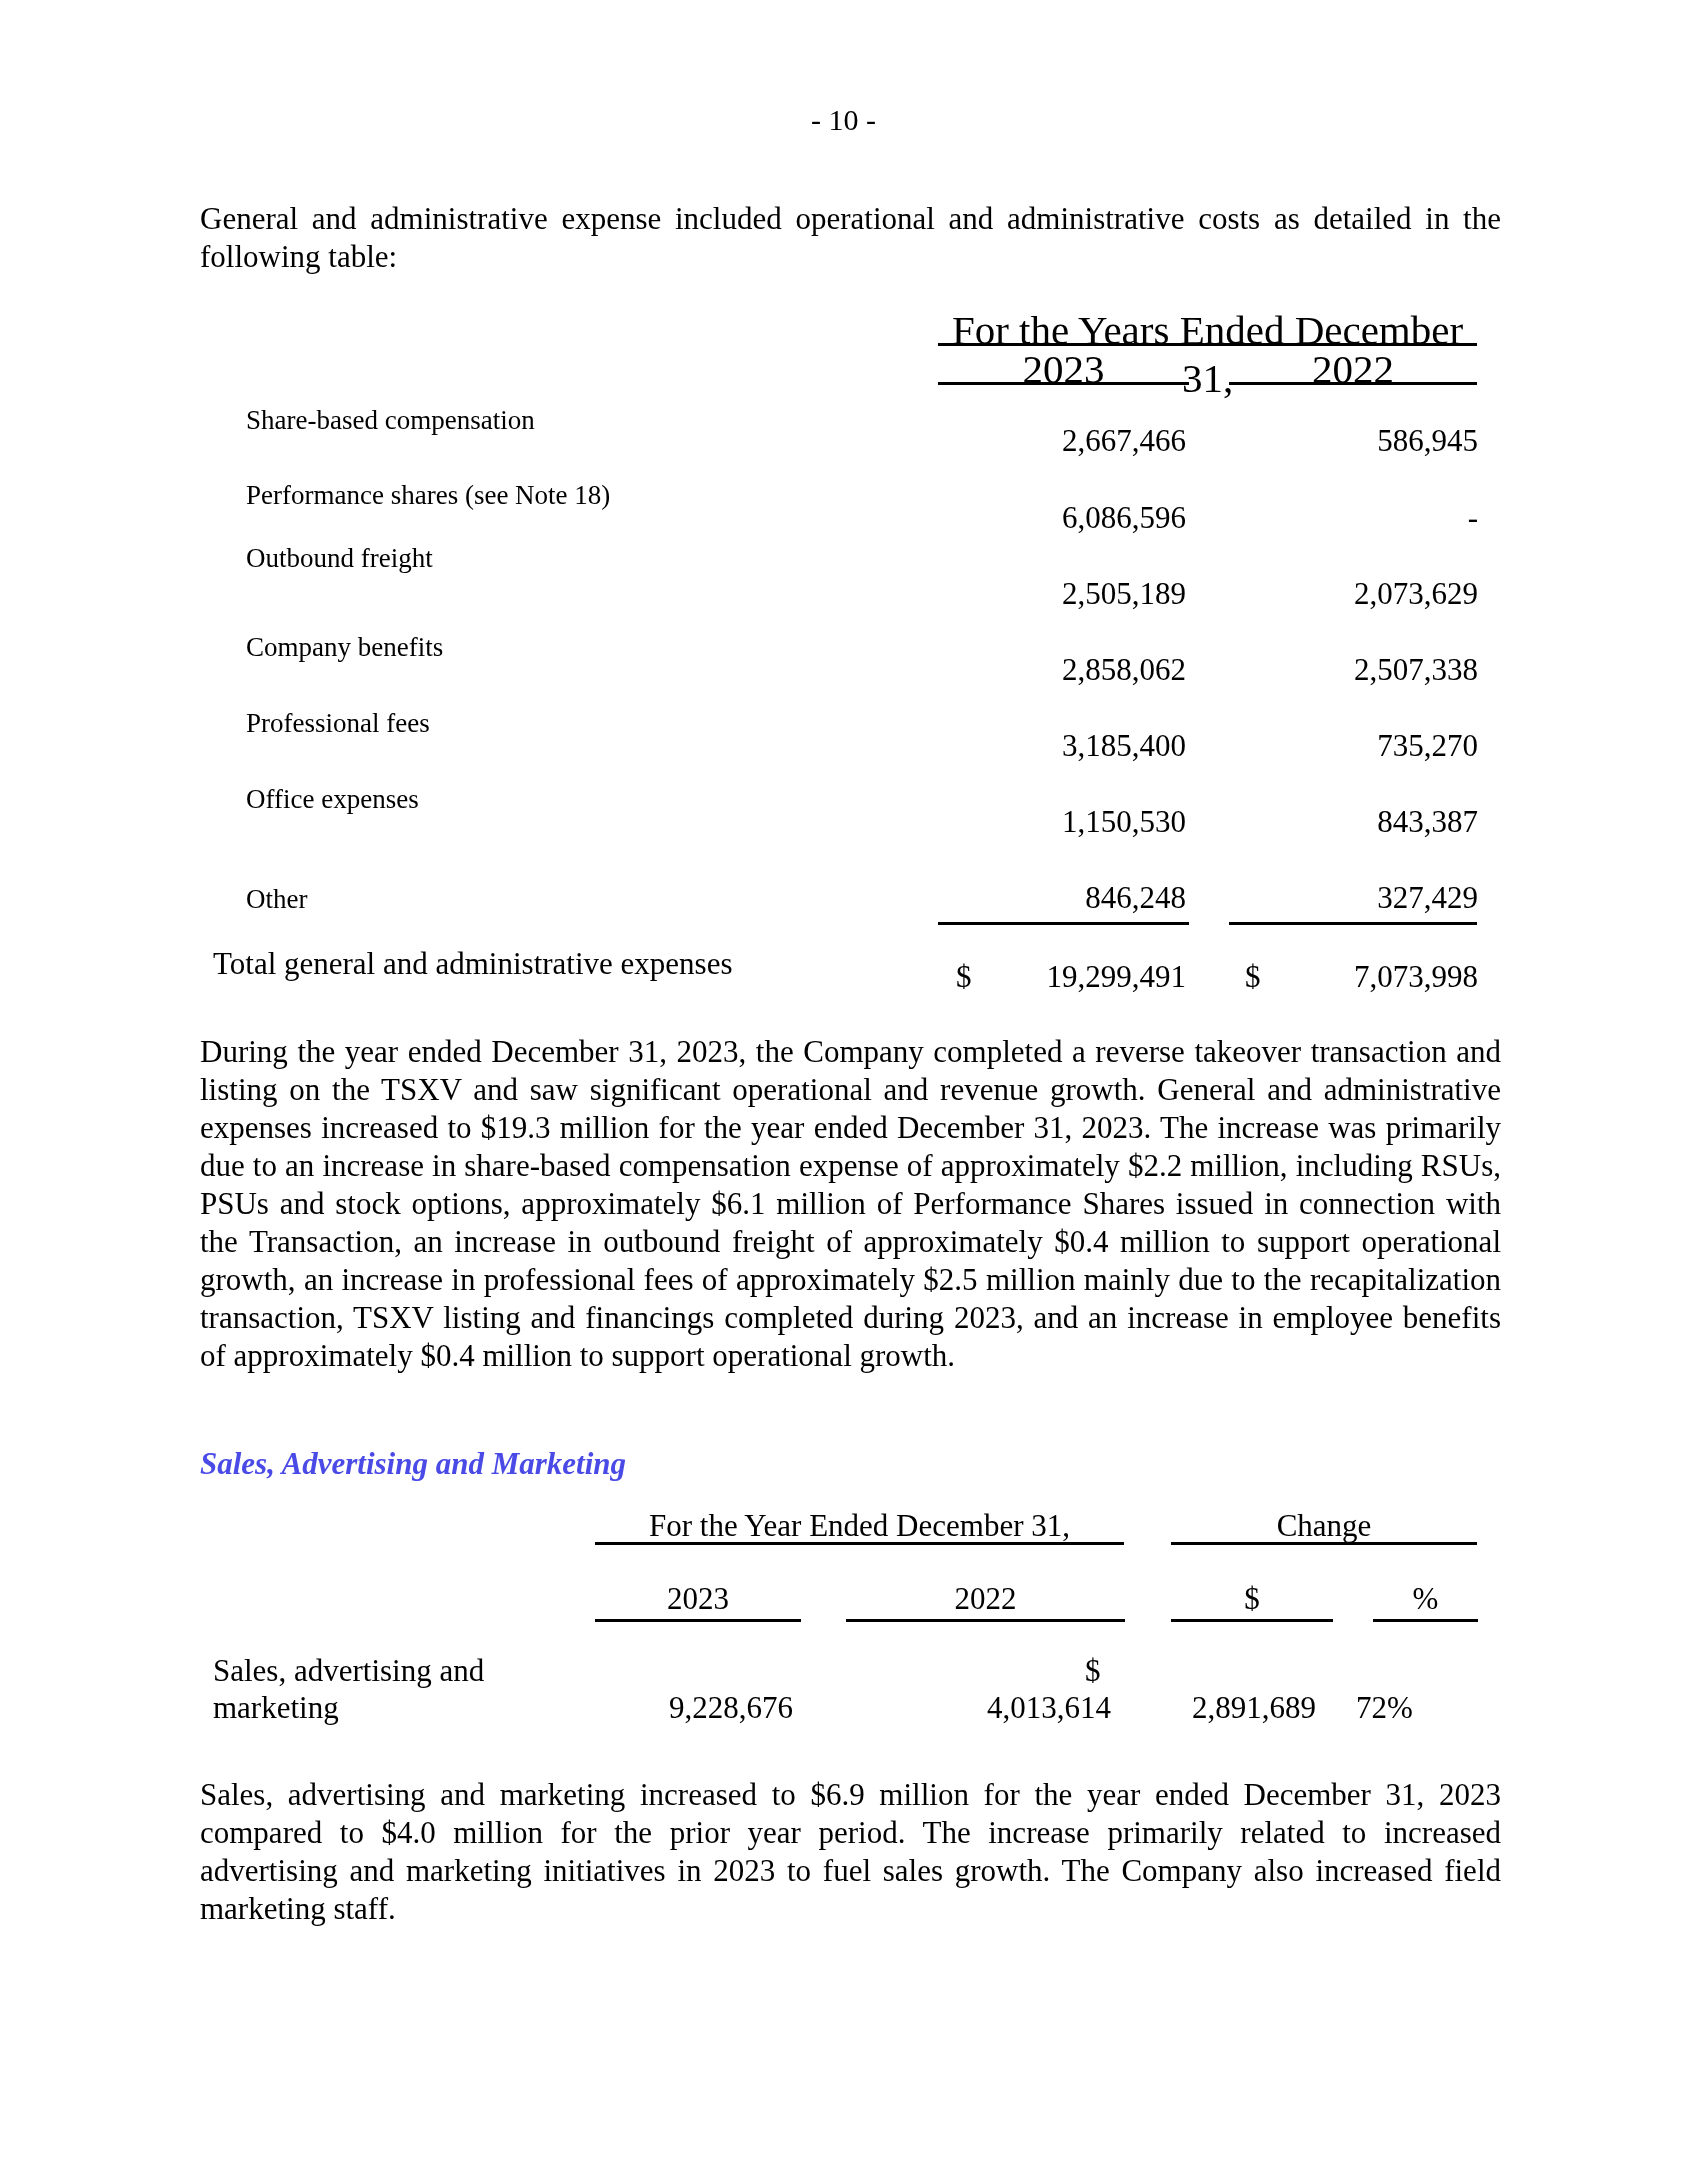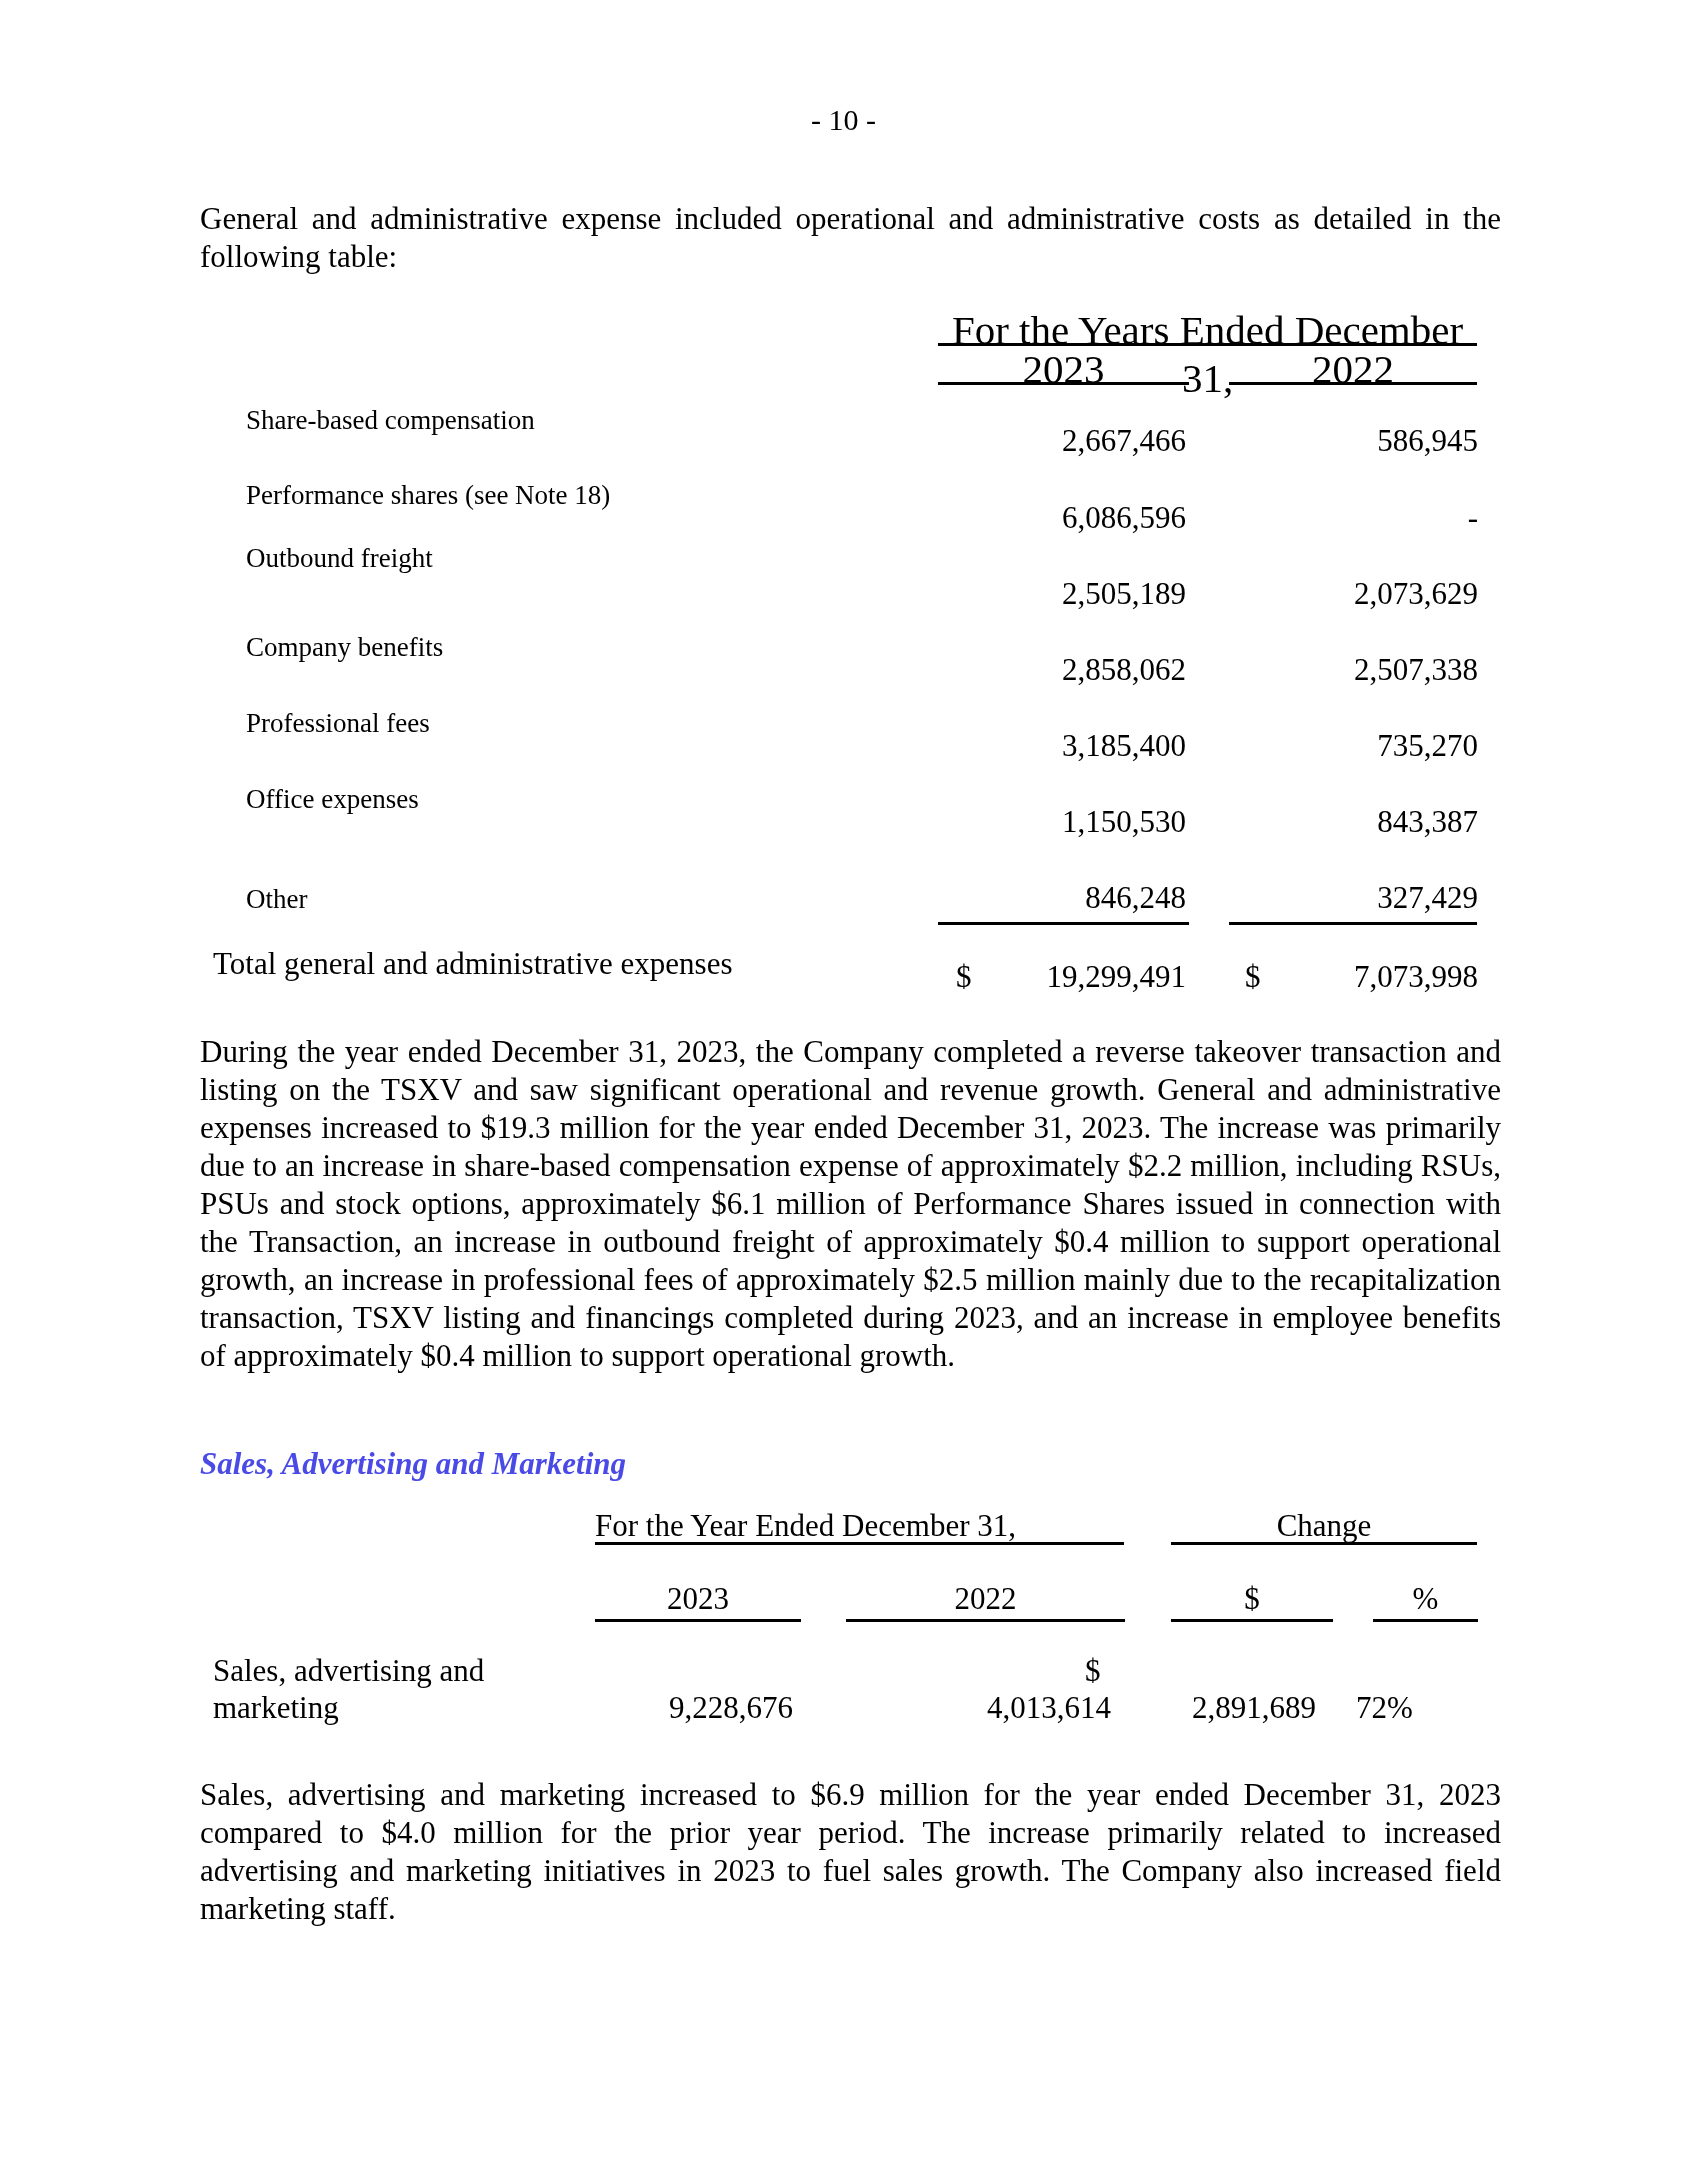--- a/index.html
+++ b/index.html
@@ -92,21 +92,21 @@
     <div class="abs" style="left:1245px; top:959px; font-size:31px;">$</div>
     <div class="abs row-val col22" style="top:959px;">7,073,998</div>
   </div>
 </div>
 
 <div class="abs para ga-para">During the year ended December 31, 2023, the Company completed a reverse takeover transaction and listing on the TSXV and saw significant operational and revenue growth. General and administrative expenses increased to $19.3 million for the year ended December 31, 2023. The increase was primarily due to an increase in share-based compensation expense of approximately $2.2 million, including RSUs, PSUs and stock options, approximately $6.1 million of Performance Shares issued in connection with the Transaction, an increase in outbound freight of approximately $0.4 million to support operational growth, an increase in professional fees of approximately $2.5 million mainly due to the recapitalization transaction, TSXV listing and financings completed during 2023, and an increase in employee benefits of approximately $0.4 million to support operational growth.</div>
 
 <div class="abs section-heading">Sales, Advertising and Marketing</div>
 
 <div>
-  <div class="abs t2-text" style="left:595px; width:529px; top:1508px; text-align:left;">For the Year Ended December 31,</div>
+  <div class="abs t2-text" style="left:595px; width:529px; top:1508px; text-align:center;">For the Year Ended December 31,</div>
   <div class="abs t1-line" style="left:595px; width:529px; top:1542px;"></div>
   <div class="abs t2-text" style="left:1171px; width:306px; top:1508px; text-align:center;">Change</div>
   <div class="abs t1-line" style="left:1171px; width:306px; top:1542px;"></div>
 
   <div class="abs t2-text" style="left:595px; width:206px; top:1581px; text-align:center;">2023</div>
   <div class="abs t2-text" style="left:846px; width:279px; top:1581px; text-align:center;">2022</div>
   <div class="abs t2-text" style="left:1171px; width:162px; top:1581px; text-align:center;">$</div>
   <div class="abs t2-text" style="left:1373px; width:105px; top:1581px; text-align:center;">%</div>
   <div class="abs t1-line" style="left:595px; width:206px; top:1619px;"></div>
   <div class="abs t1-line" style="left:846px; width:279px; top:1619px;"></div>

